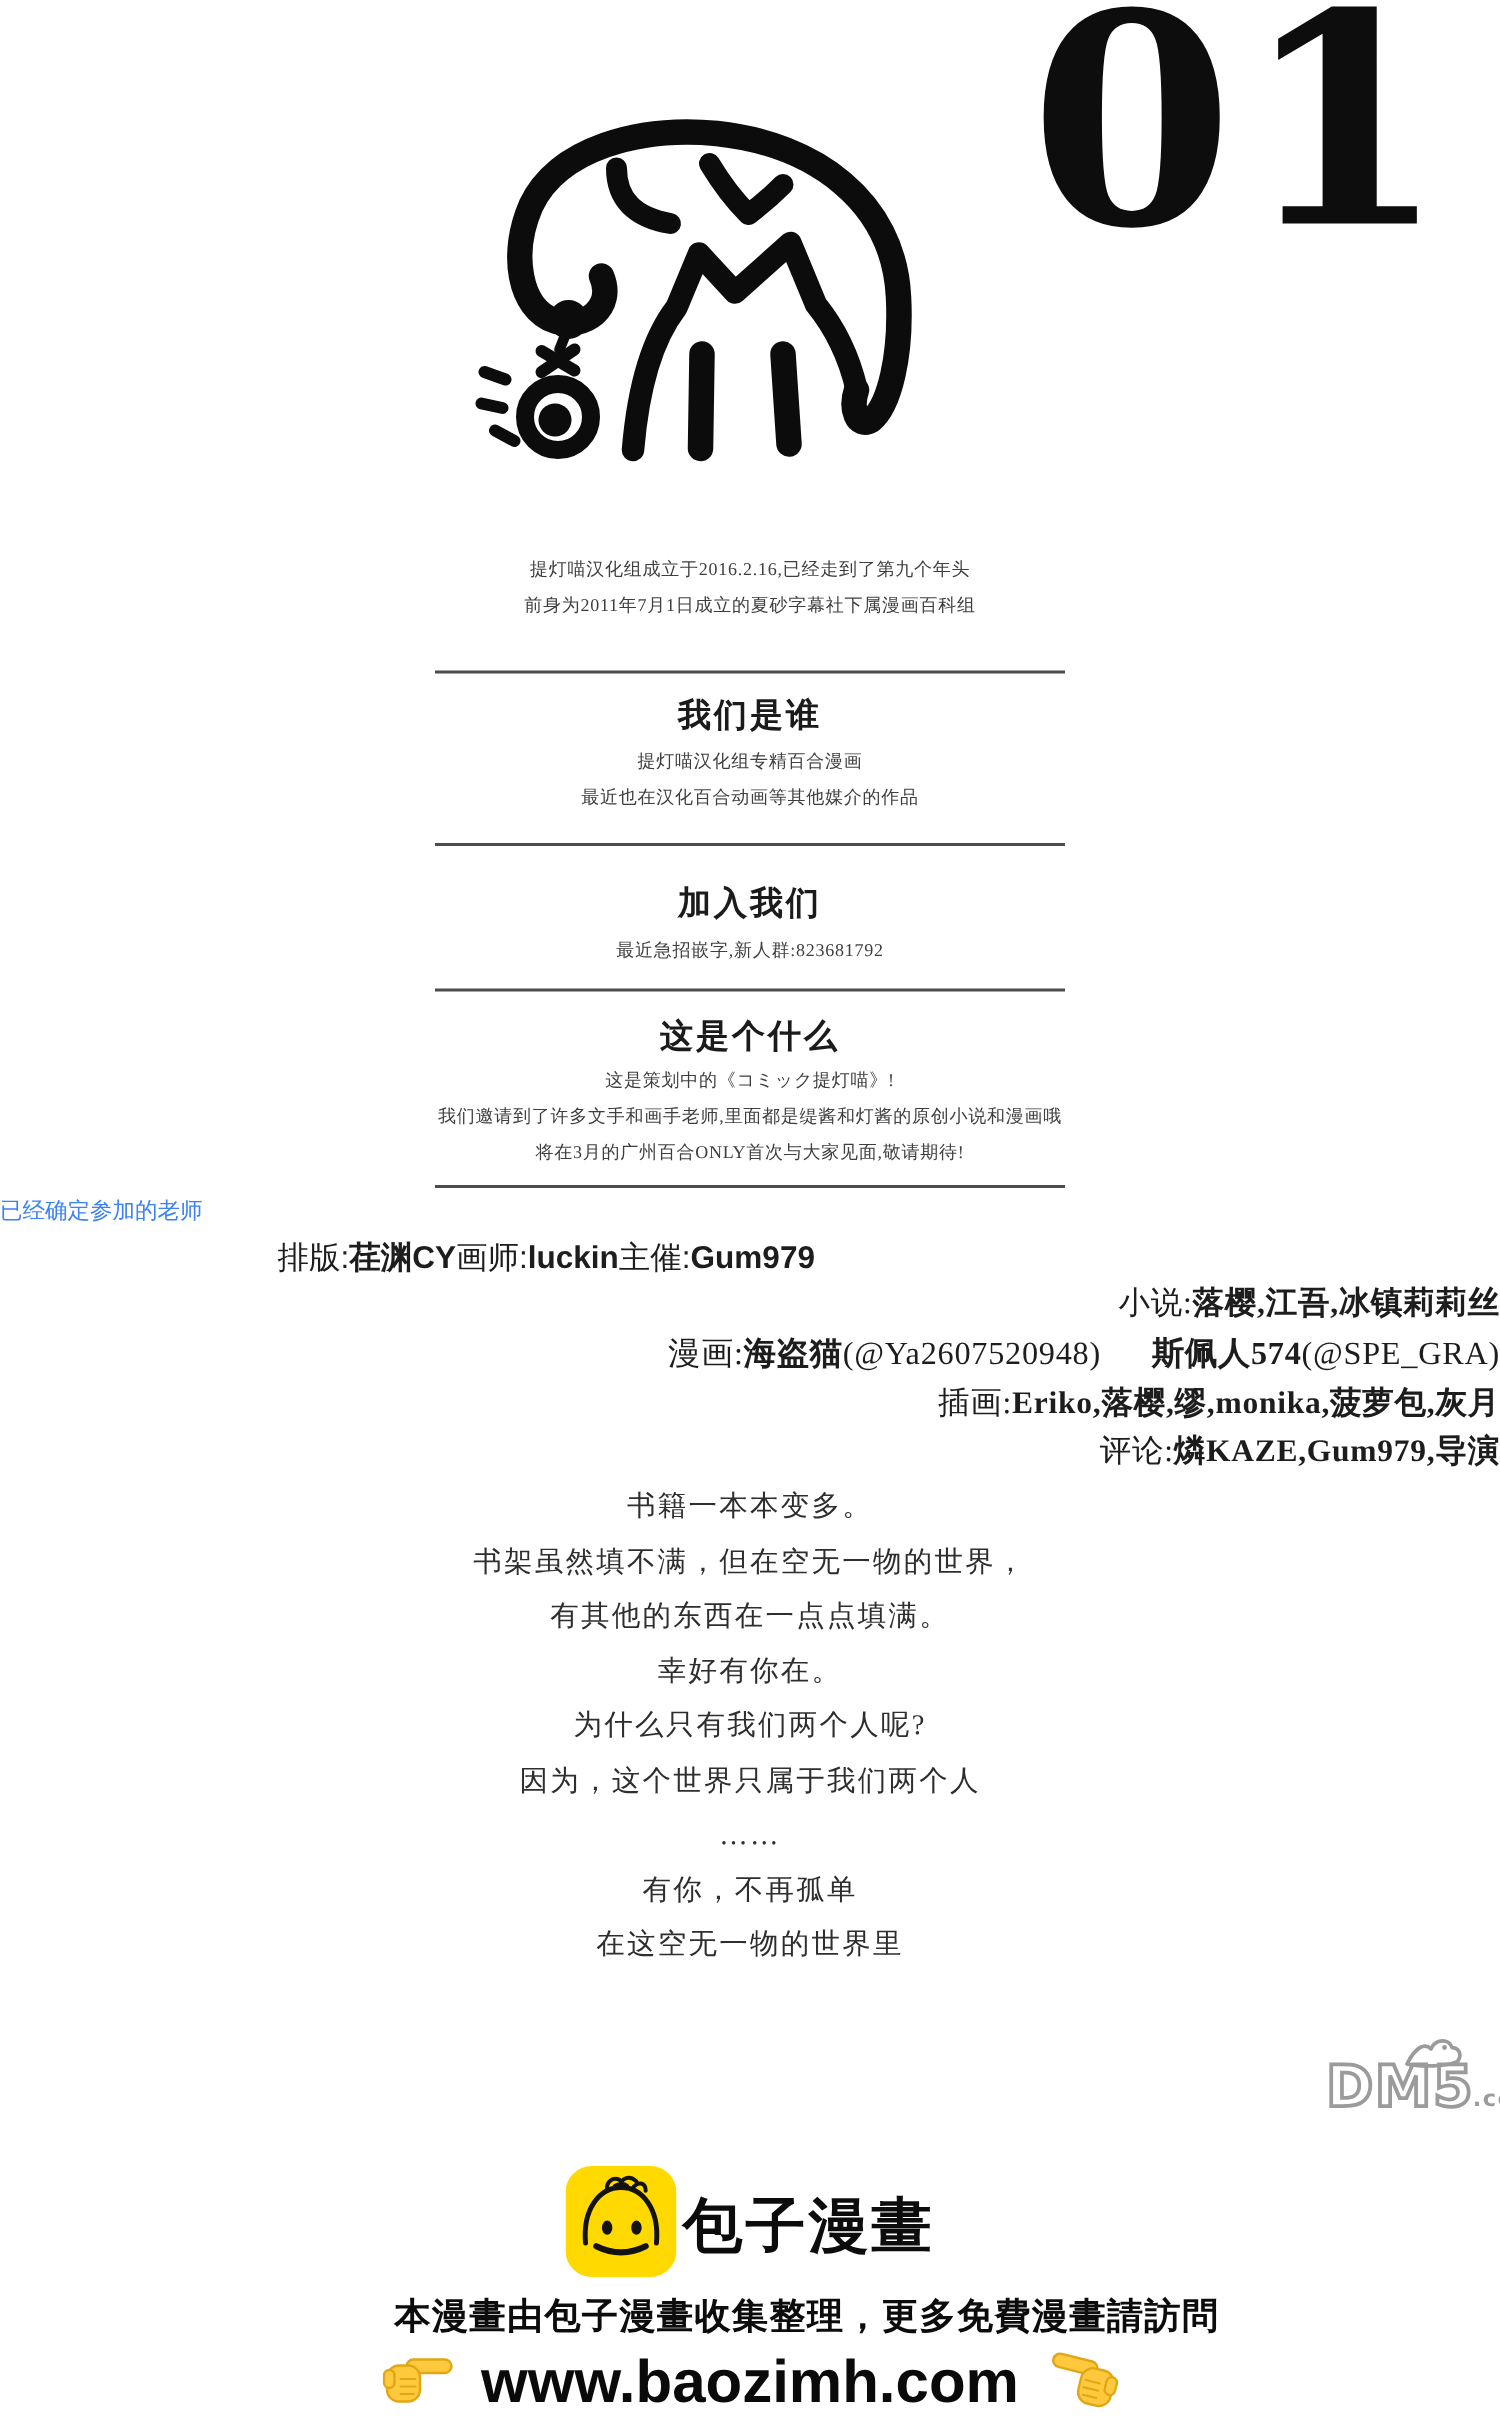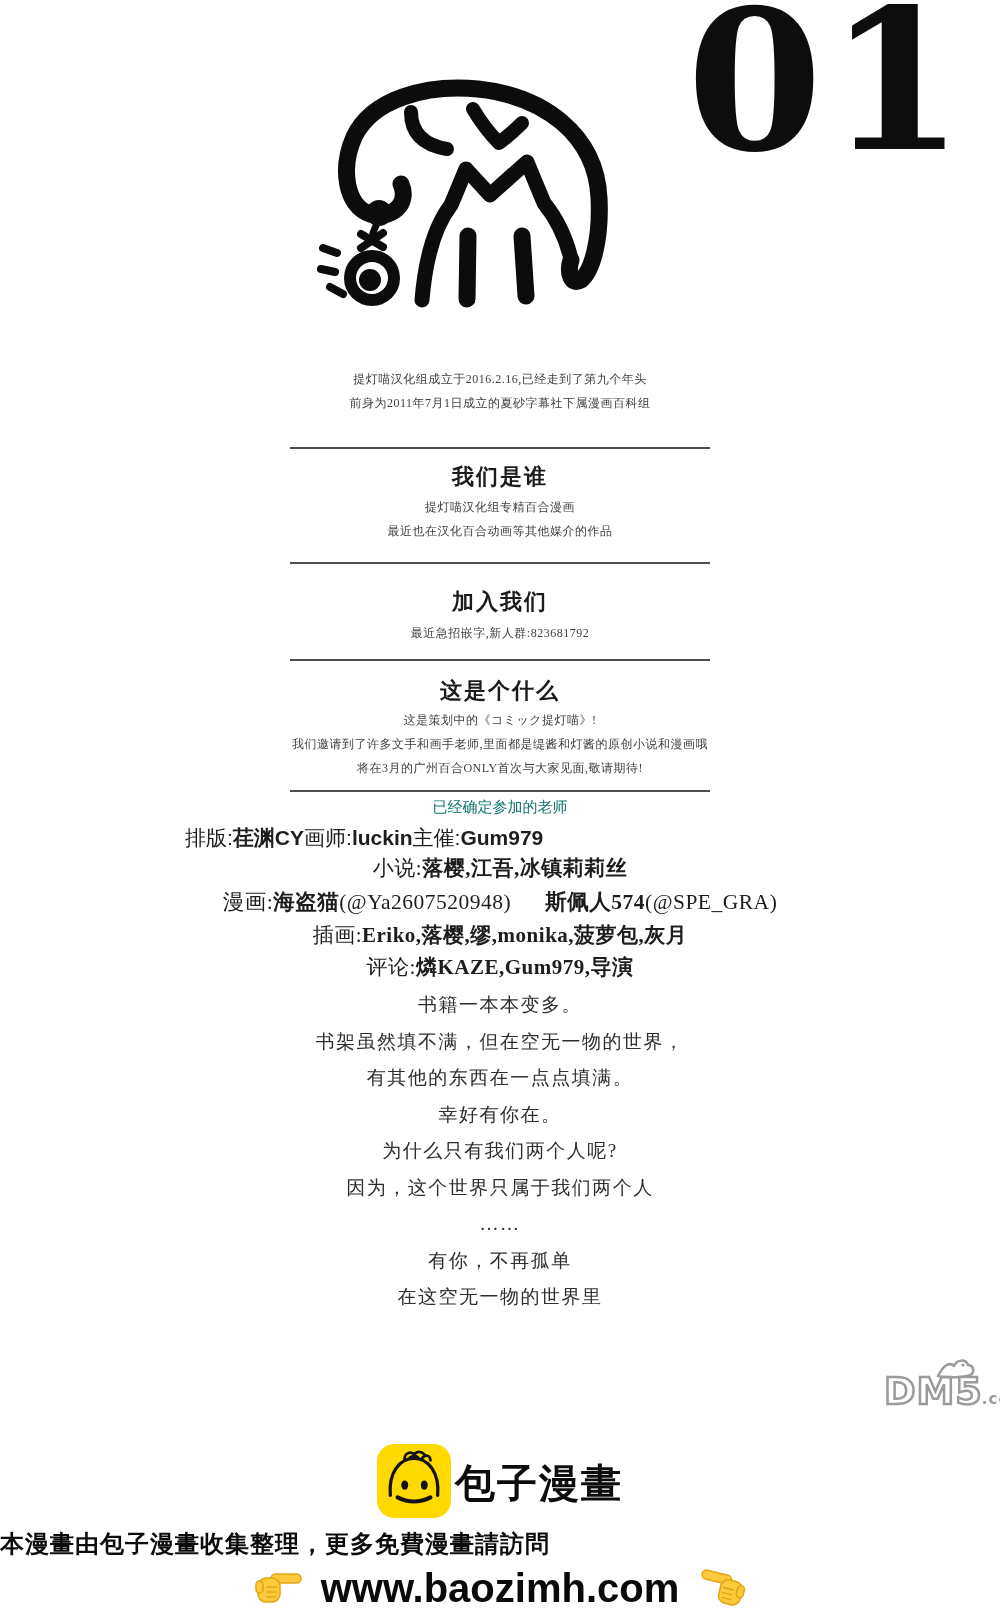--- a/index.html
+++ b/index.html
@@ -24,25 +24,25 @@
     font-family:"Liberation Sans", sans-serif;
   }
   .sec-body {
     position:absolute; left:0; width:1000px; text-align:center;
     font-family:"Liberation Serif", serif;
     font-size:12px; line-height:24px; letter-spacing:0.5px; color:#3e3e3e;
   }
   .divider { position:absolute; left:290px; width:420px; height:2px; background:#4c4c4c; }
   
   .credits-title {
-    position:absolute; left:0; width:1000px; text-align:center;
-    font-family:"Liberation Serif", serif; font-size:15px; color:#0f766e;
+    position:absolute; left:0; width:1000px; text-align:left;
+    font-family:"Liberation Serif", serif; font-size:15px; color:#3b82f6;
   }
   .credits-row {
-    position:absolute; left:0; width:1000px; text-align:center;
+    position:absolute; left:0; width:1000px; text-align:right;
     font-family:"Liberation Serif", serif; font-size:21px; color:#1d1d1d;
     letter-spacing:0.5px;
   }
   .credits-row1 {
     position:absolute; left:185px; width:600px; display:flex;
     font-size:21px; color:#1d1d1d;
     font-family:"Liberation Sans", sans-serif;
   }
   .c-label { font-weight:400; }
   .c-val { font-weight:700; }
@@ -71,21 +71,21 @@
   
   .brand-row {
     position:absolute; top:1444px; left:0; width:1000px;
     display:flex; justify-content:center; align-items:center; gap:4px;
   }
   .brand-name {
     font-family:"Liberation Sans", sans-serif; font-weight:bold;
     font-size:40px; color:#0c0c0c; letter-spacing:2px;
   }
   .footer-notice {
-    position:absolute; top:1528px; left:0; width:813px; text-align:left;
+    position:absolute; top:1528px; left:0; width:813px; text-align:right;
     font-family:"Liberation Sans", sans-serif; font-weight:bold;
     font-size:24px; letter-spacing:1px; color:#0c0c0c;
   }
   .url-row {
     position:absolute; top:1566px; left:0; width:1000px;
     display:flex; justify-content:center; align-items:center; gap:18px;
   }
   .site-url {
     font-family:"Liberation Sans", sans-serif; font-weight:bold;
     font-size:40px; color:#0a0a0a; text-decoration:none;

